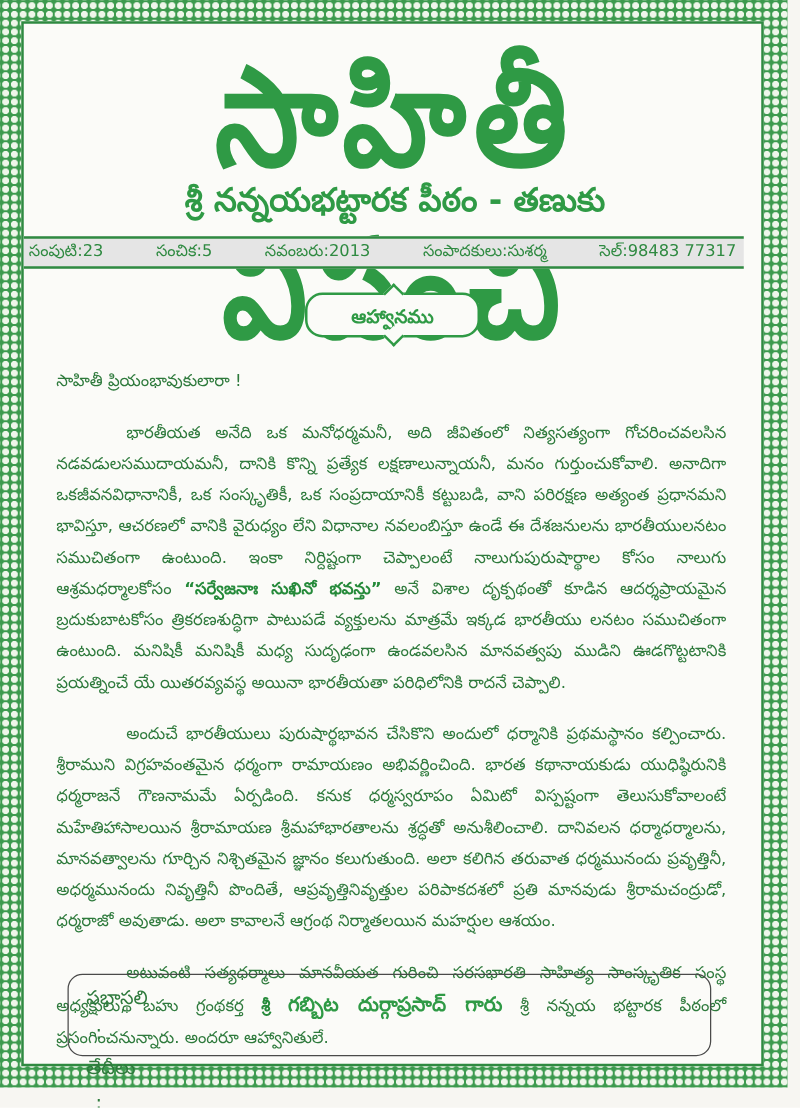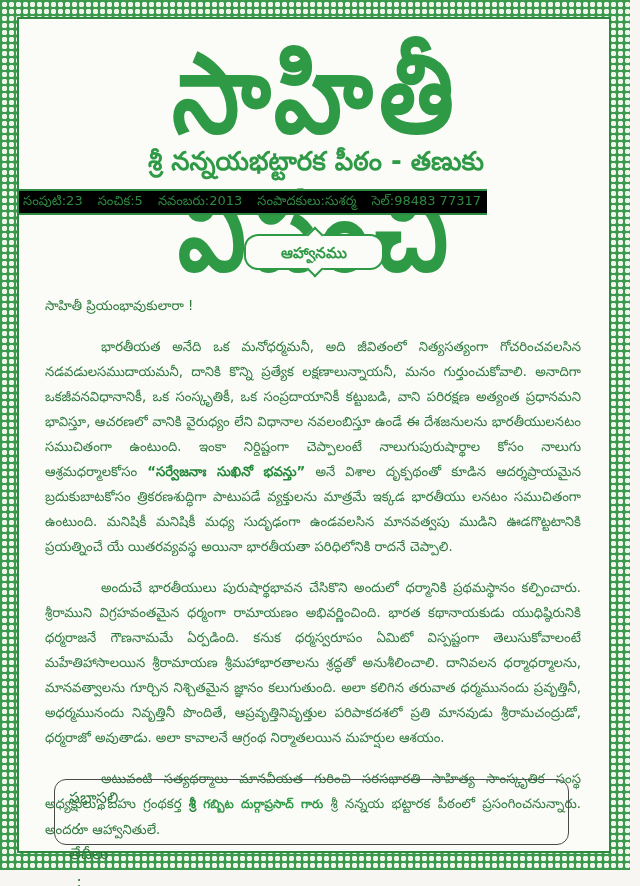--- a/index.html
+++ b/index.html
@@ -45,22 +45,22 @@
       position: absolute;
       left: 0; top: 122px; width: 594px;
       text-align: center;
       font-weight: bold;
       font-size: 26px;
       line-height: 40px;
       color: #2f9a45;
     }
     .info-band {
       position: absolute;
-      left: 0; top: 170px; width: 468px; height: 26px;
-      background: #000000;
+      left: 0; top: 170px; width: 576px; height: 26px;
+      background: #e5e5e5;
       border-top: 2px solid #2f8a41;
       border-bottom: 2px solid #2f8a41;
       display: flex;
       align-items: center;
       justify-content: space-between;
       padding: 0 6px 0 4px;
       box-sizing: border-box;
       font-size: 13px;
       color: #2f8a41;
     }
@@ -106,21 +106,21 @@
       left: 10px; top: 258px; width: 568px;
       font-size: 13.2px;
       line-height: 25px;
       color: #2e7a3c;
       text-align: justify;
     }
     .body-text p { margin: 16px; }
     .body-text p.indent { text-indent: 56px; }
     .body-text p.gap { margin-top: 6px; }
     .hl { font-weight: bold; color: #258a3a; }
-    .hl-big { font-weight: bold; color: #2f9a45; font-size: 12px; }
+    .hl-big { font-weight: bold; color: #2f9a45; font-size: 16px; }
     .event-box {
       position: absolute;
       left: 35px; top: 760px; width: 515px; height: 66px;
       border: 1.5px solid #4a4a4a;
       border-radius: 12px;
       box-sizing: border-box;
       padding: 4px 14px;
       font-size: 15.5px;
       line-height: 28px;
       color: #2e7a3c;

